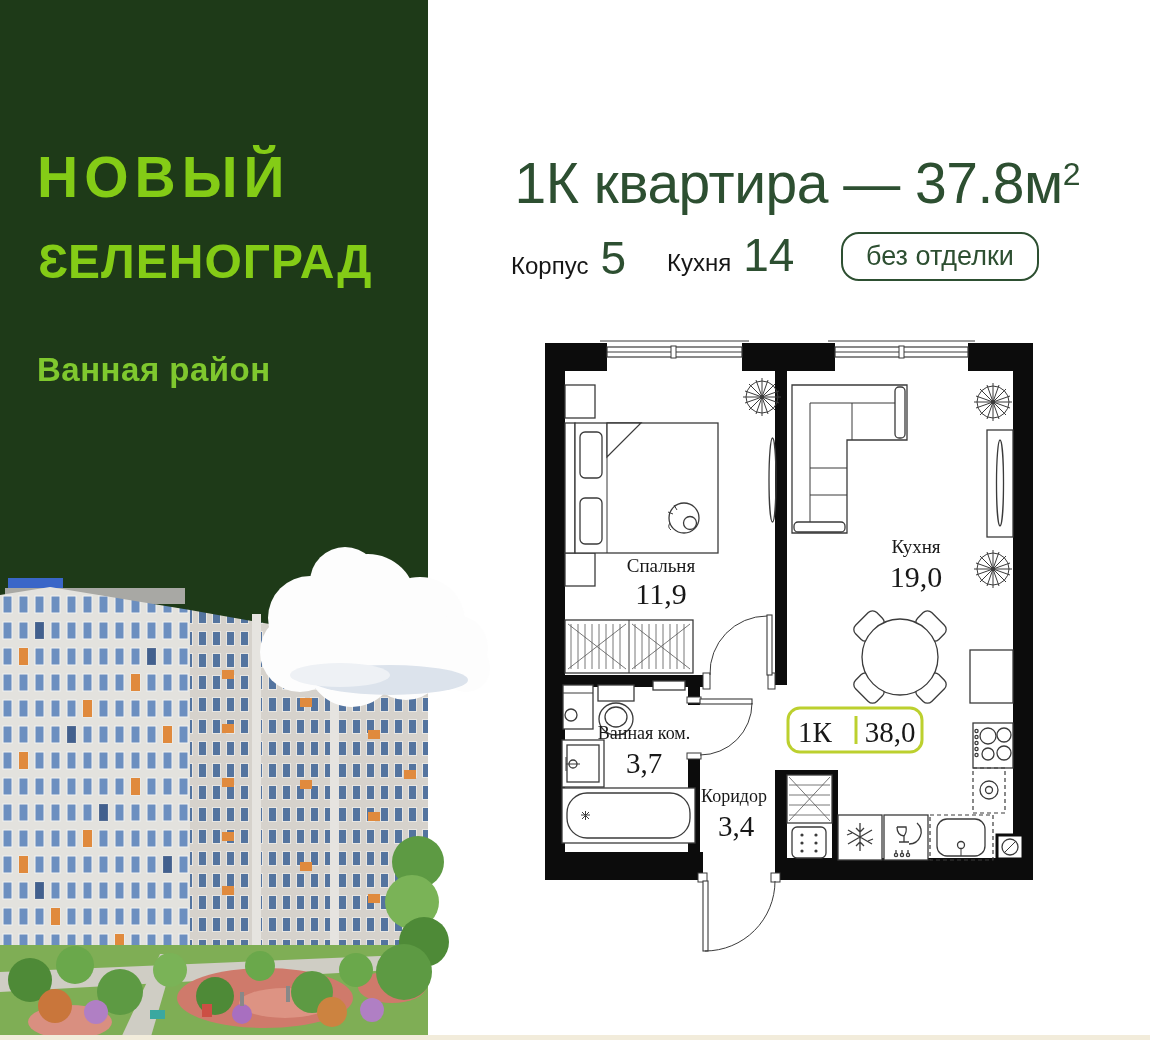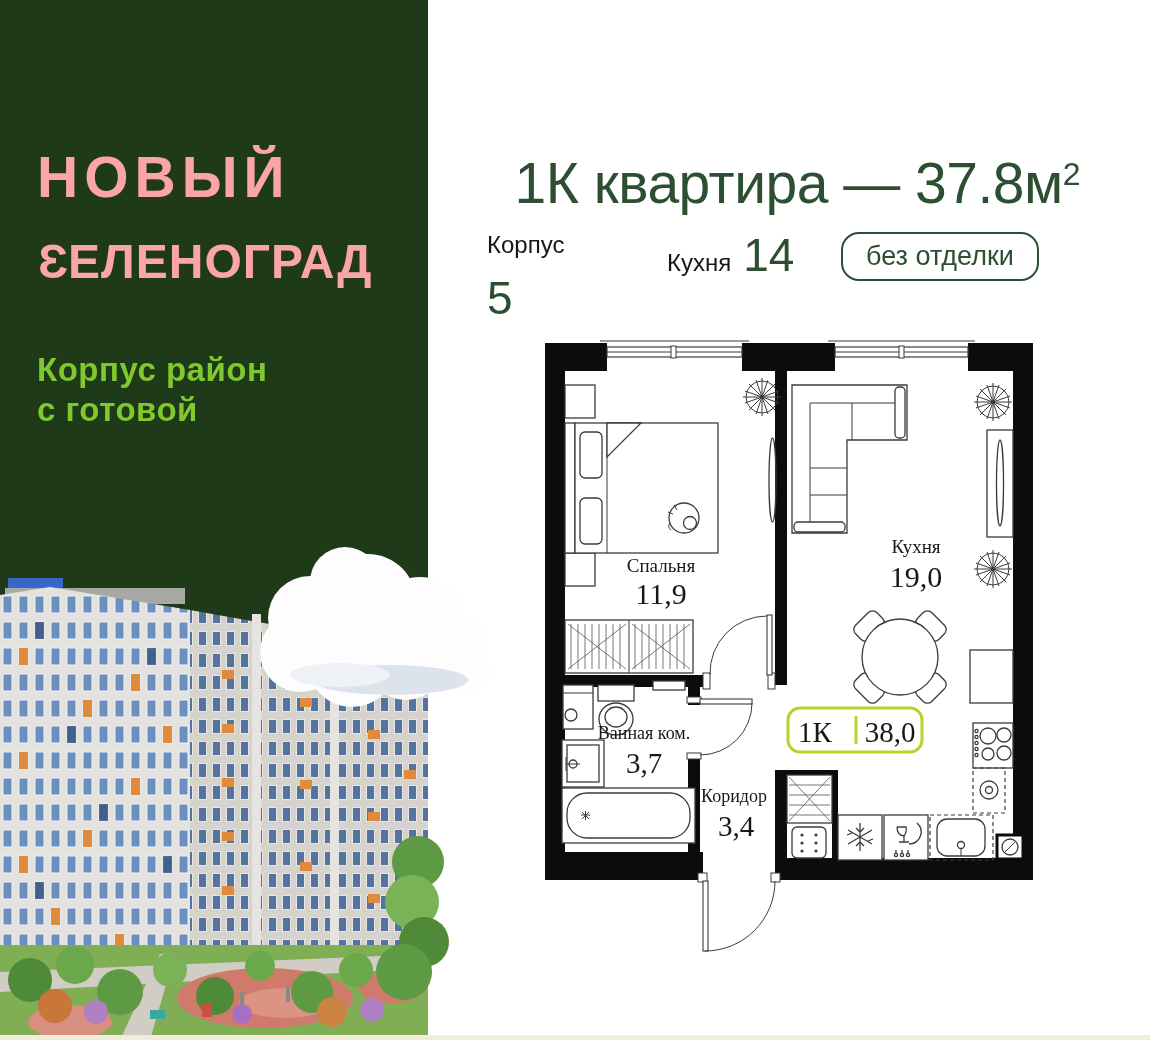--- a/index.html
+++ b/index.html
@@ -2,35 +2,35 @@
 <html><head>
 <meta charset="utf-8">
 <style>
   html,body{margin:0;padding:0;}
   body{
     width:1150px;height:1040px;position:relative;overflow:hidden;
     background:#ffffff;font-family:"Liberation Sans",sans-serif;
   }
   
   .panel{position:absolute;left:0;top:0;width:428px;height:1040px;background:#1e3a18;}
-  .logo{position:absolute;left:37px;top:146px;color:#fca5a5;font-weight:700;}
+  .logo{position:absolute;left:37px;top:146px;color:#84cc16;font-weight:700;}
   .logo .l1{font-size:57px;line-height:62px;letter-spacing:6px;}
   .logo .l2{font-size:48px;line-height:52px;letter-spacing:1px;margin-top:28px;}
   .flip{display:inline-block;transform:scaleX(-1);}
   .tagline{position:absolute;left:37px;top:350px;color:#7fc82e;
     font-size:33px;line-height:40px;font-weight:600;letter-spacing:.5px;}
   .photo-svg{position:absolute;left:0px;top:540px;width:500px;height:500px;}
   
   .title{position:absolute;left:480px;top:150px;width:600px;text-align:right;
     color:#2d4f31;font-size:57px;font-weight:400;letter-spacing:-.5px;white-space:nowrap;}
   .title sup{font-size:32px;vertical-align:18px;}
   .info-block{position:absolute;display:flex;align-items:baseline;gap:12px;}
   .info-label{font-size:24px;color:#161616;}
   .info-value{font-size:46px;color:#2d4f31;}
-  #blk-korpus{left:487px;top:231px;flex-direction:column;}
+  #blk-korpus{left:511px;top:231px;}
   #blk-etazh{left:667px;top:228px;}
   .finish-badge{position:absolute;left:841px;top:232px;height:49px;box-sizing:border-box;
     border:2.5px solid #2d4f31;border-radius:18px;color:#2d4f31;font-size:27px;
     display:flex;align-items:center;padding:2px 23px;background:#fff;white-space:nowrap;}
   
   .plan-svg{position:absolute;left:540px;top:335px;width:500px;height:700px;}
   .plan-svg text{font-family:"Liberation Serif",serif;fill:#181818;}
   .room-name{font-size:19px;}
   .room-area{font-size:30px;}
   .room-name-sm{font-size:18px;}
@@ -45,22 +45,21 @@
 </style>
 </head>
 <body>
 
 <div class="panel">
   <div class="logo">
     <div class="l1">НОВЫЙ</div>
     <div class="l2"><span class="flip">З</span><span>ЕЛЕНОГРАД</span></div>
   </div>
   <div class="tagline">
-    <div>Корпус район</div>
-    <div>с готовой</div>
+    <div>Ванная район</div>
   </div>
 </div>
 
 <svg class="photo-svg" viewBox="0 0 500 500">
   <defs>
     <pattern id="pa" width="16" height="26" patternUnits="userSpaceOnUse">
       <rect width="16" height="26" fill="#e3e2de"></rect>
       <rect x="3" y="4" width="9" height="17" fill="#6c8fc0" stroke="#f2f2f0" stroke-width="1"></rect>
     </pattern>
     <pattern id="pb" width="14" height="22" patternUnits="userSpaceOnUse">

